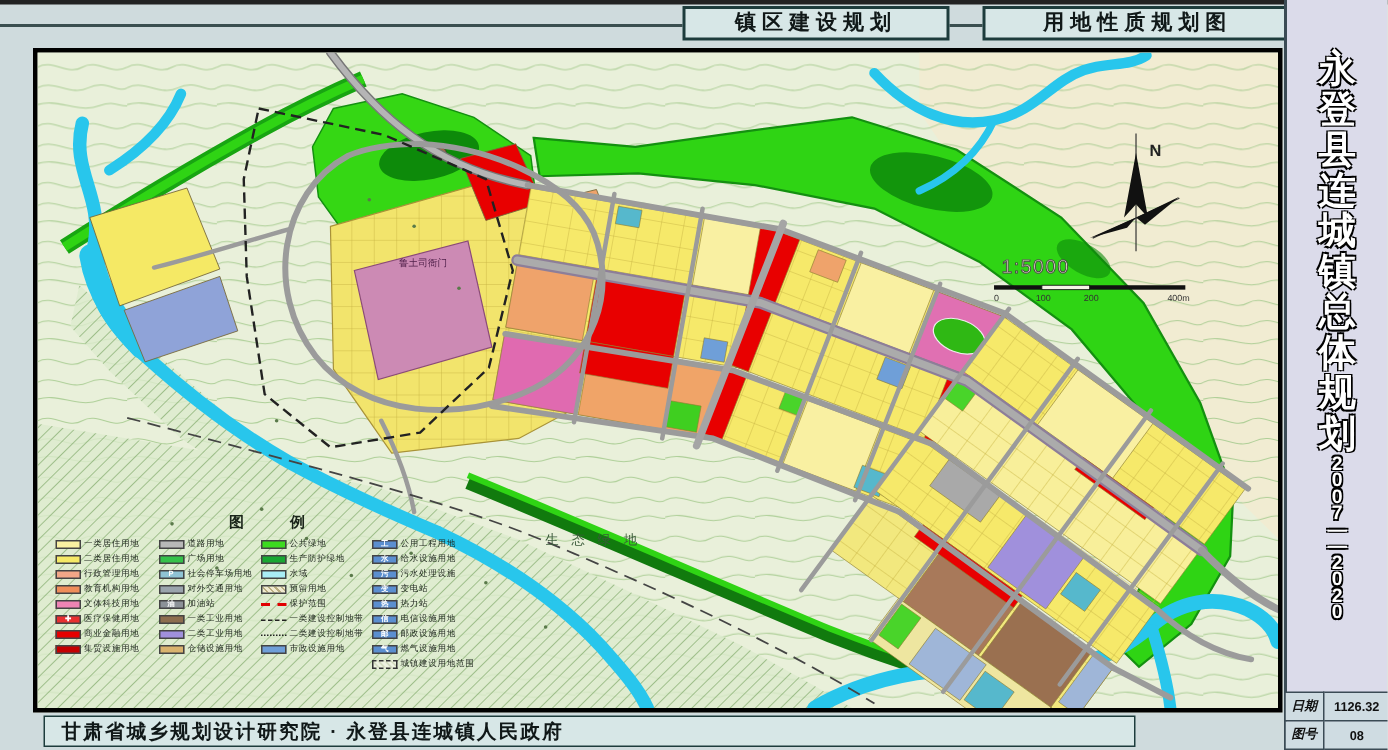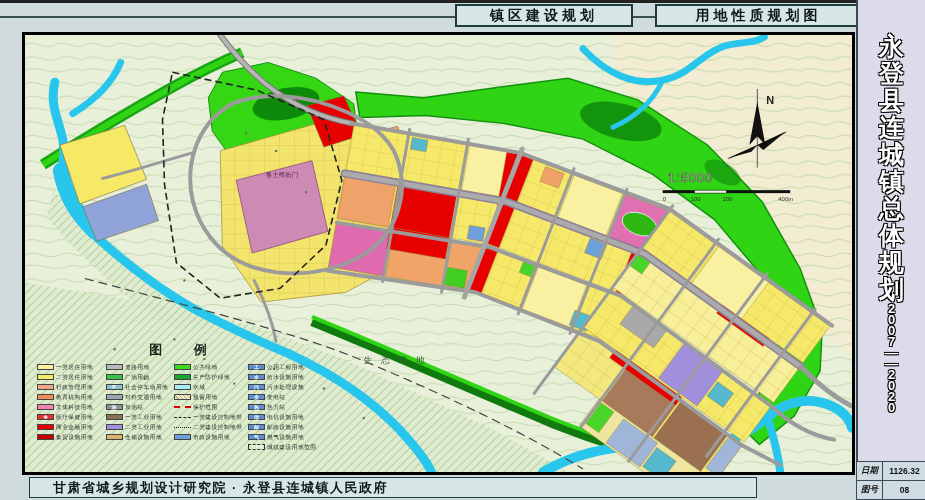--- a/index.html
+++ b/index.html
@@ -3,32 +3,32 @@
 <meta charset="utf-8">
 <style>
   * { margin:0; padding:0; box-sizing:border-box; }
   html,body { width:925px; height:500px; overflow:hidden; }
   body { position:relative; background:#cfdbdd; font-family:"Liberation Sans", sans-serif; }
 
   .top-rule { position:absolute; left:0; top:0; width:925px; height:3px; background:#222; }
   .header-line { position:absolute; left:0; top:16px; width:853px; height:2px; background:#3a4f50; }
 
   .title-box { position:absolute; top:4px; height:23px; background:#d7e7e7; border:2px solid #1d3c3c;
-               display:flex; align-items:center; justify-content:center;
+               display:flex; justify-content:center;
                font-size:14px; font-weight:bold; letter-spacing:4px; color:#101818; }
   .title-box.left  { left:455px; width:178px; }
   .title-box.right { left:655px; width:207px; }
 
   .map-frame { position:absolute; left:22px; top:32px; width:833px; height:443px;
                border:3px solid #000; background:#e9f0da; overflow:hidden; }
   .map-frame svg { display:block; width:827px; height:437px; }
 
   
   .legend { position:absolute; left:12px; top:306px; width:282px; }
-  .legend-title { text-align:center; font-size:13px; font-weight:bold; letter-spacing:14px;
+  .legend-title { text-align:center; font-size:10px; font-weight:bold; letter-spacing:14px;
                   color:#1a241a; margin-bottom:3px; padding-left:14px; }
   .legend-cols { display:flex; gap:3px; }
   .legend-col { flex:1; }
   .legend-row { display:flex; align-items:center; height:10px; }
   .sw { width:17px; height:6px; border:0.5px solid #444; flex:0 0 17px;
         display:flex; align-items:center; justify-content:center;
         font-size:5px; line-height:5px; color:#fff; font-weight:bold; }
   .sw.t-dash-red    { border:none; height:0; border-top:2px dashed #e10000; }
   .sw.t-dashdot     { border:none; height:0; border-top:1.5px dashed #222; }
   .sw.t-dash        { border:none; height:0; border-top:1.5px dotted #222; }
@@ -46,21 +46,21 @@
   .v-year { font-size:13px; line-height:11px; font-weight:bold; color:#fff;
             text-shadow:-1px -1px 0 #000, 1px -1px 0 #000, -1px 1px 0 #000, 1px 1px 0 #000; }
   .stamp { position:absolute; left:-2px; bottom:0; width:71px; border-collapse:collapse; }
   .stamp td { border:1.5px solid #3b4b55; background:#cfdce2; font-size:8.5px; font-weight:bold;
               color:#111; height:19px; text-align:center; }
   .stamp td.lbl { width:26px;font-style:italic; }
 
   
   .footer-box { position:absolute; left:29px; top:477px; width:728px; height:21px;
                 background:#d7e7e7; border:1.5px solid #1d3c3c;
-                display:flex; align-items:center; padding-left:23px;
+                display:flex; align-items:center; padding-left:11px;
                 font-size:13px; font-weight:bold; letter-spacing:1.5px; color:#101818; }
 </style>
 </head>
 <body>
 
 <div class="top-rule"></div>
 <div class="header-line"></div>
 
 <div class="title-box left">
   <span>镇区建设规划</span>

